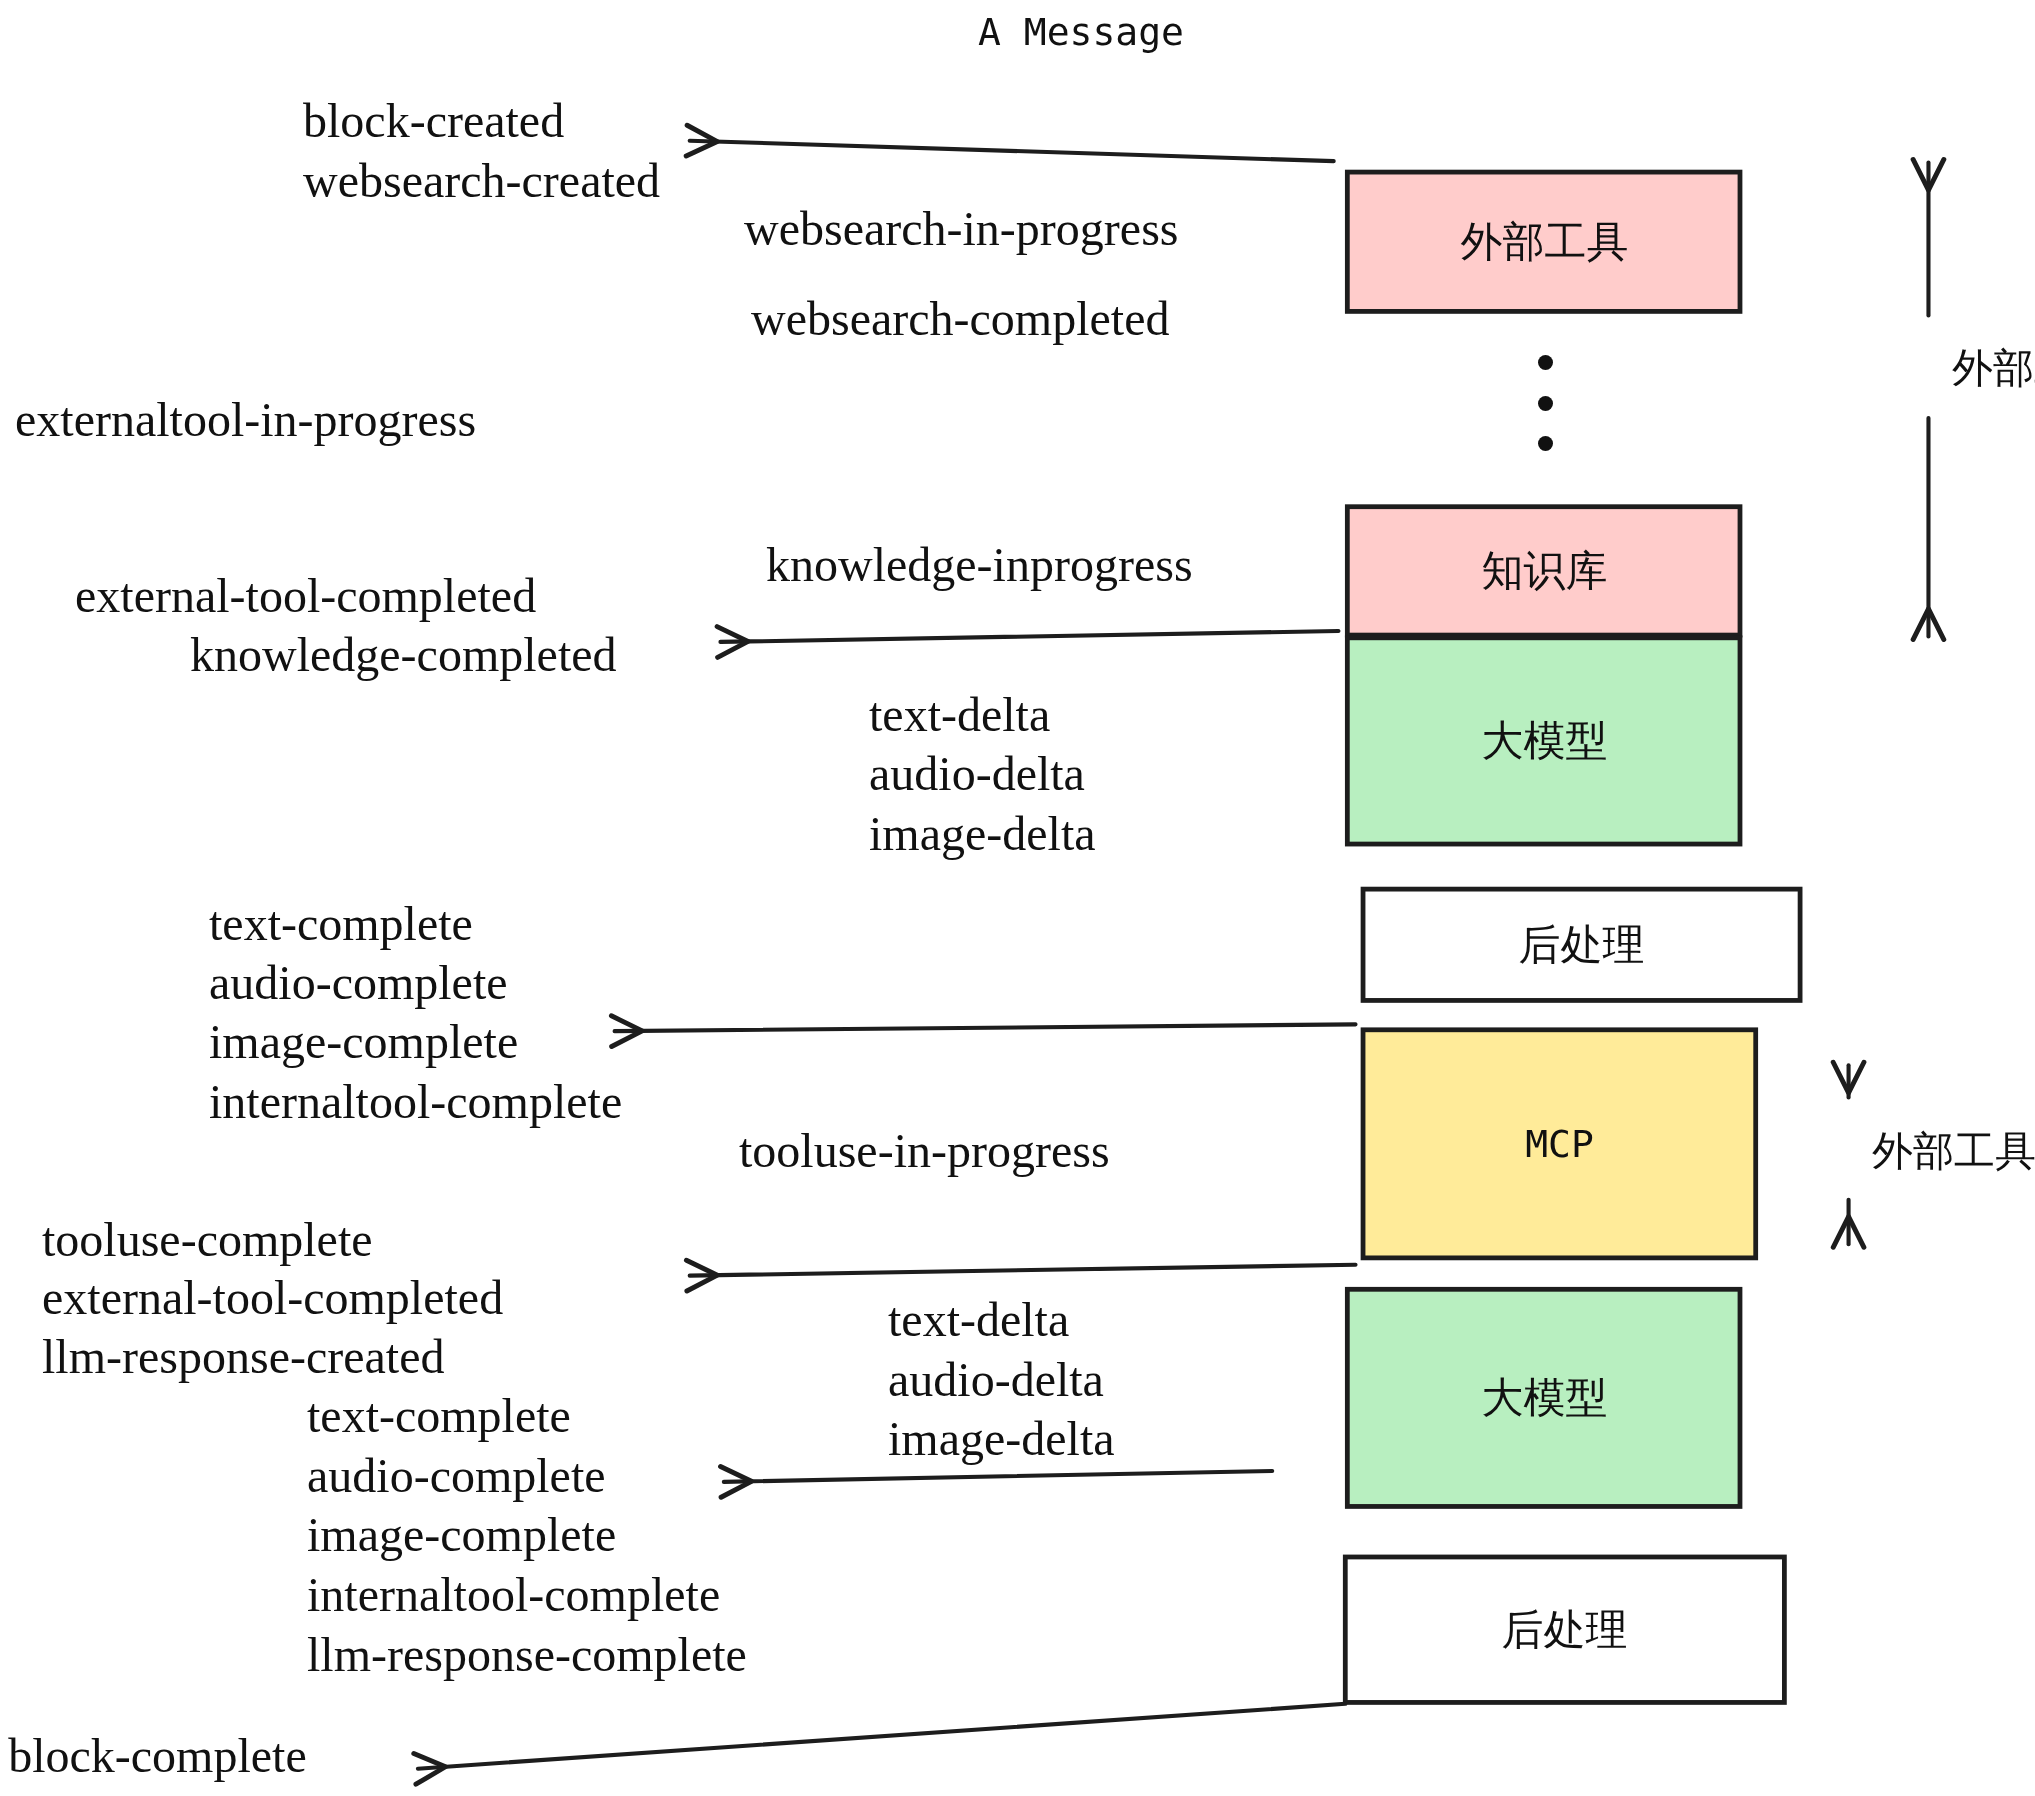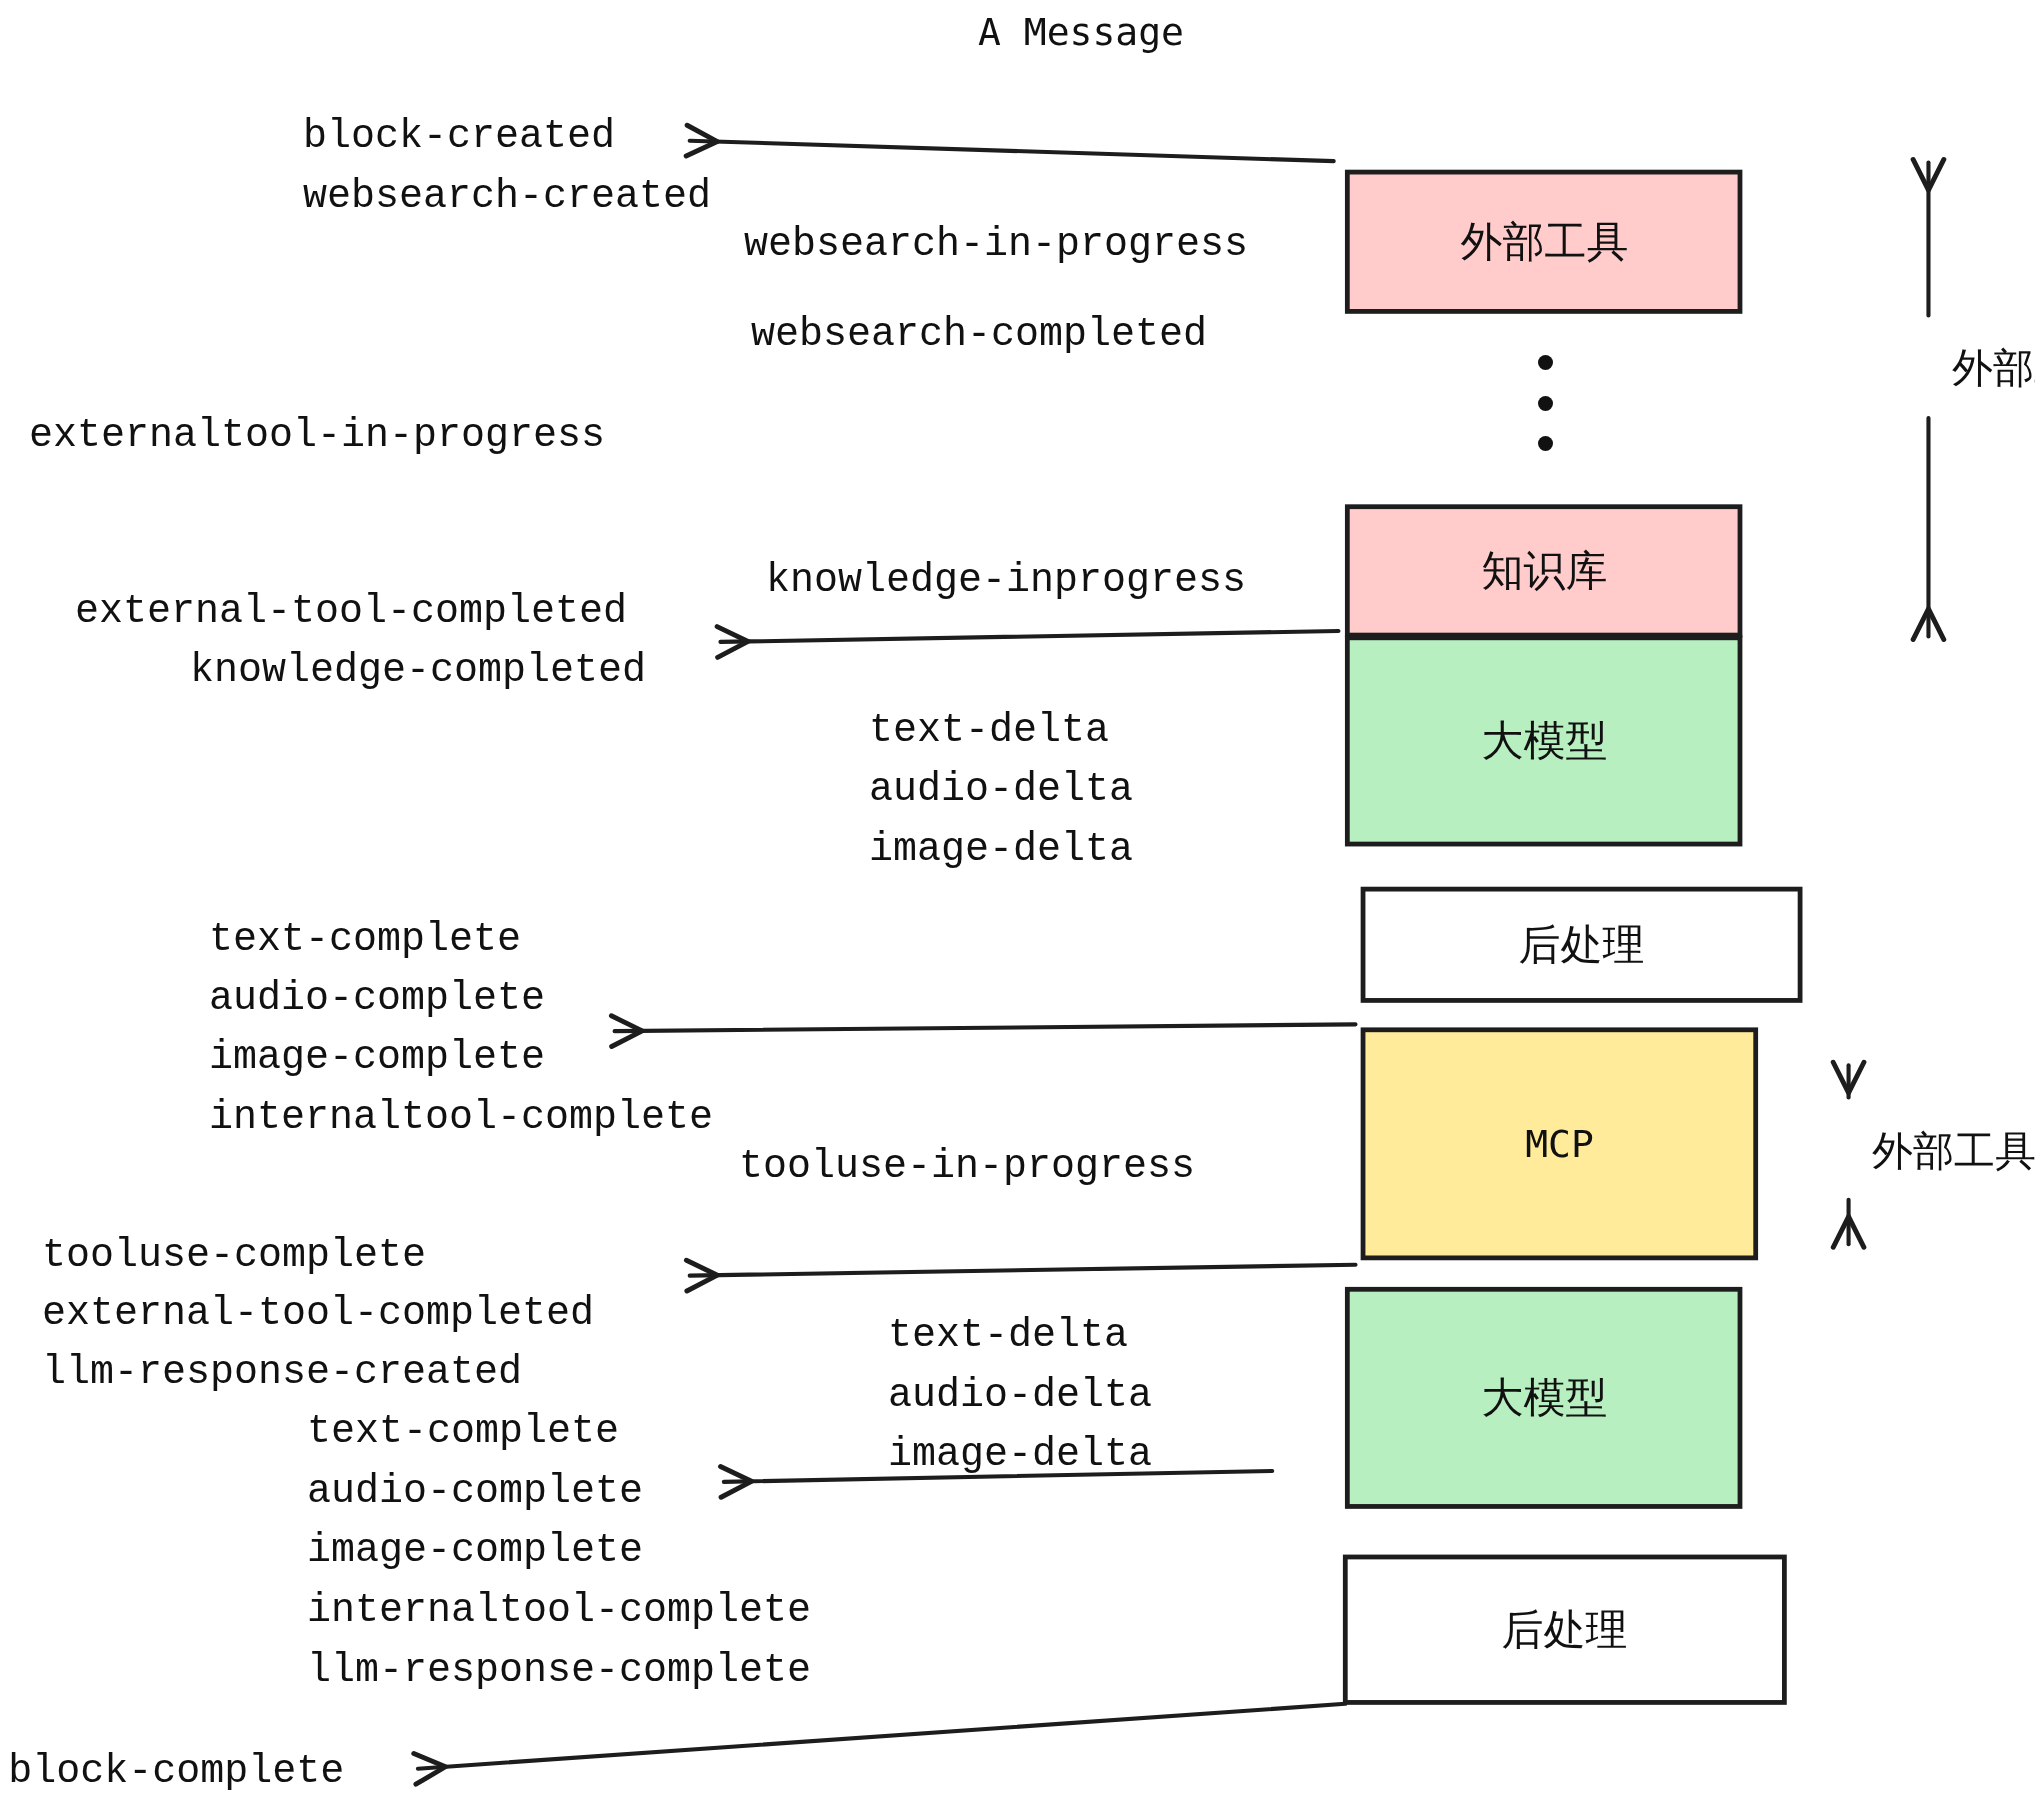--- a/index.html
+++ b/index.html
@@ -6,27 +6,26 @@
   body{
     width:2035px;height:1796px;
     font-family:"DejaVu Sans Mono", monospace;
     overflow:hidden;
   }
   #stage{position:relative;width:2035px;height:1796px;background:#fff;border-radius:28px;}
   svg.layer{position:absolute;left:0;top:0;width:2035px;height:1796px;}
 
   .evt{
     position:absolute;
-    font-family:Liberation Mono, monospace;
-    font-size:40px;
+    font-family:Liberation Serif, serif;
+    font-size:48px;
     line-height:1.0;
     color:#111;
     white-space:pre;
     letter-spacing:0px;
-    margin-top:20px;
   }
   .title{
     position:absolute;
     font-family:"DejaVu Sans Mono","Liberation Mono",monospace;
     font-size:38px;
     color:#111;
     white-space:pre;
   }
   .boxlabel{
     position:absolute;
@@ -98,21 +97,21 @@
       <span></span>
       <span></span>
       <span></span>
     </div>
 
   <div id="events-host">
       <div class="evt" style="left: 303px; top: 97px;">block-created</div>
       <div class="evt" style="left: 303px; top: 157px; text-align: right;">websearch-created</div>
       <div class="evt" style="left: 744px; top: 205px;">websearch-in-progress</div>
       <div class="evt" style="left: 751px; top: 295px;">websearch-completed</div>
-      <div class="evt" style="left: 29px; top: 396px; text-align: right;">externaltool-in-progress</div>
+      <div class="evt" style="left: 15px; top: 396px; text-align: right;">externaltool-in-progress</div>
       <div class="evt" style="left: 766px; top: 541px; text-align: right;">knowledge-inprogress</div>
       <div class="evt" style="left: 75px; top: 572px;">external-tool-completed</div>
       <div class="evt" style="left: 190px; top: 631px;">knowledge-completed</div>
       <div class="evt" style="left: 869px; top: 691px;">text-delta</div>
       <div class="evt" style="left: 869px; top: 750px;">audio-delta</div>
       <div class="evt" style="left: 869px; top: 810px;">image-delta</div>
       <div class="evt" style="left: 209px; top: 900px;">text-complete</div>
       <div class="evt" style="left: 209px; top: 959px;">audio-complete</div>
       <div class="evt" style="left: 209px; top: 1018px;">image-complete</div>
       <div class="evt" style="left: 209px; top: 1078px;">internaltool-complete</div>

